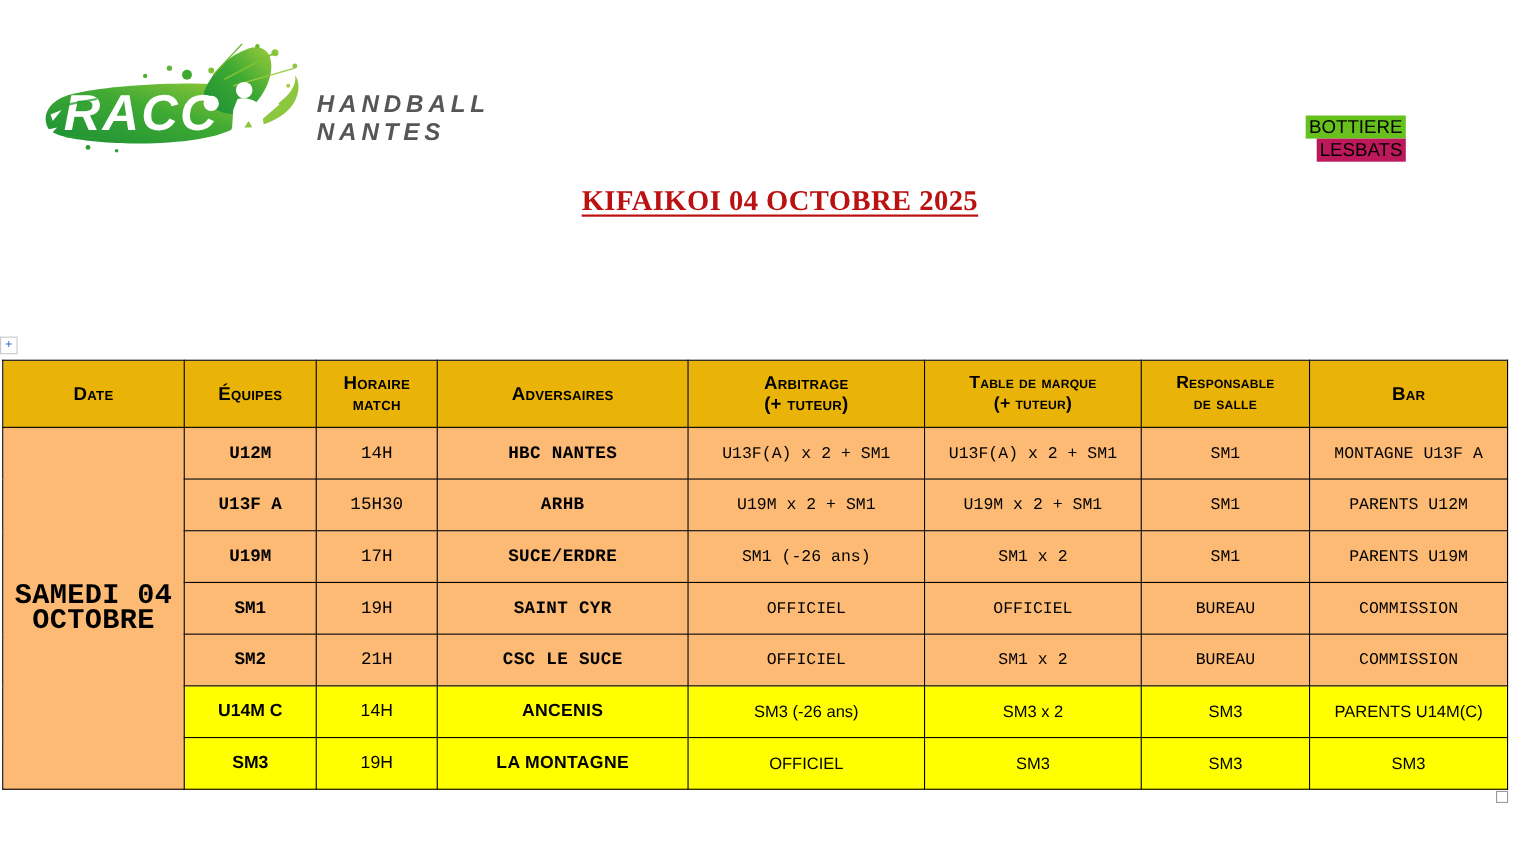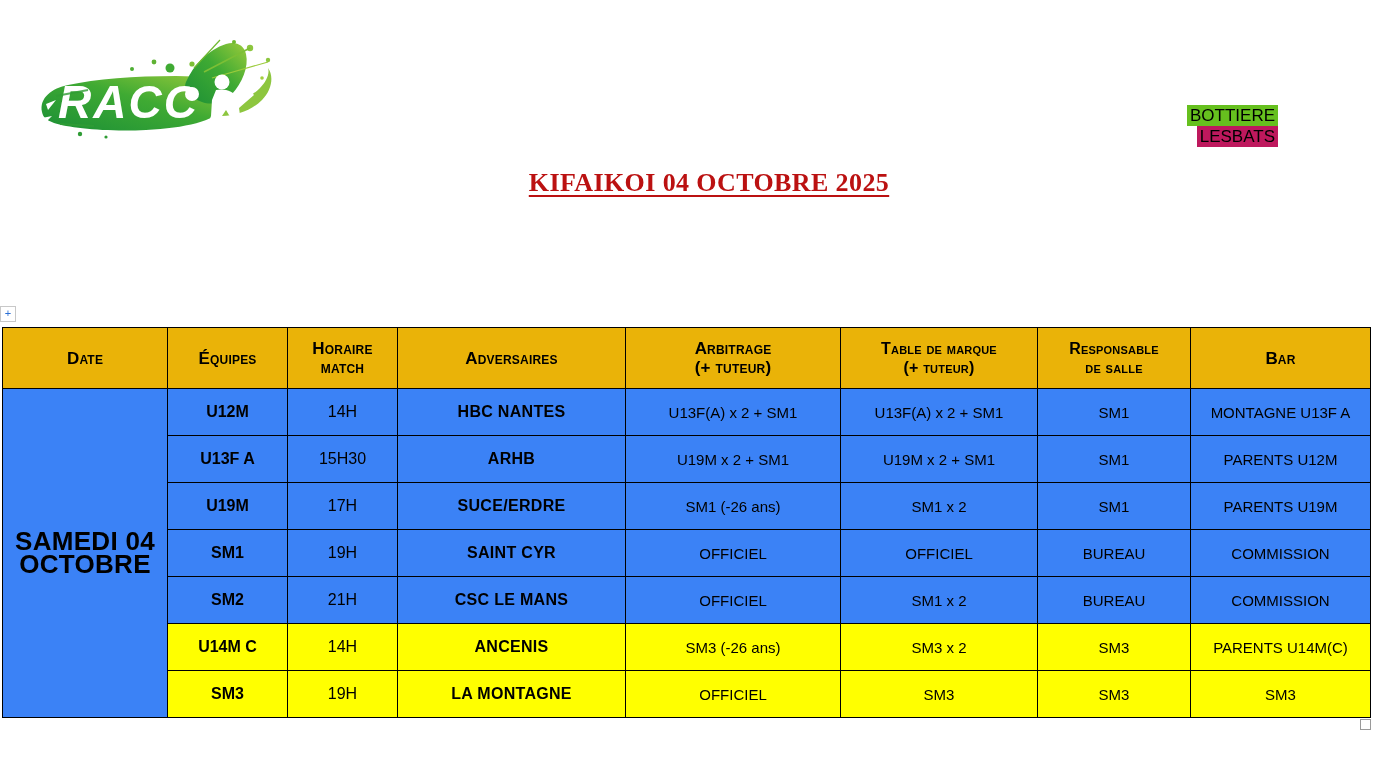--- a/index.html
+++ b/index.html
@@ -138,21 +138,21 @@
   #schedule-table tbody td { height: 46px; }
 
   td.date-cell {
     background: #ffffff;
     color: #cc0000;
     font-weight: bold;
     font-size: 26px;
     line-height: 23px;
     letter-spacing: 0.3px;
   }
-  tr.row-green td { background: #3b82f6; }
+  tr.row-green td { background: #fdba74; font-family: Liberation Mono, monospace; }
   tr.row-yellow td { background: #ffff00; }
 
   td.team-cell {
     font-weight: bold;
     font-size: 16px;
   }
   td.time-cell { font-size: 16px; font-weight: normal; }
   td.opponent-cell {
     font-weight: bold;
     font-size: 16px;
@@ -230,20 +230,22 @@
       <g fill="#ffffff" font-family="Liberation Sans, sans-serif" font-weight="bold" font-size="46" letter-spacing="2" font-style="italic">
         <text x="22" y="80">RACC</text>
       </g>
 
       <path d="M20,58 L52,52" stroke="#2f9c35" stroke-width="2" fill="none" opacity="0.8"></path>
       <path d="M24,86 L58,88" stroke="#2f9c35" stroke-width="2" fill="none" opacity="0.8"></path>
       <path d="M10,66 L20,62 L12,72 Z" fill="#ffffff"></path>
       <path d="M6,80 L16,78 L8,86 Z" fill="#ffffff"></path>
     </svg>
   </div>
+  <div id="logo-wordmark">HANDBALL
+NANTES</div>
 </div>
 
 <div id="venue-badges">
   <span class="badge-row">
     <span class="venue-badge green">BOTTIERE</span>
   </span>
   <span class="badge-row">
     <span class="venue-badge yellow">LESBATS</span>
   </span>
 </div>
@@ -317,21 +319,21 @@
       <td class="time-cell">19H</td>
       <td class="opponent-cell">SAINT CYR</td>
       <td class="ref-cell">OFFICIEL</td>
       <td class="score-cell">OFFICIEL</td>
       <td class="hall-cell">BUREAU</td>
       <td class="bar-cell">COMMISSION</td>
     </tr>
     <tr class="row-green">
       <td class="team-cell">SM2</td>
       <td class="time-cell">21H</td>
-      <td class="opponent-cell">CSC LE MANS</td>
+      <td class="opponent-cell">CSC LE SUCE</td>
       <td class="ref-cell">OFFICIEL</td>
       <td class="score-cell">SM1 x 2</td>
       <td class="hall-cell">BUREAU</td>
       <td class="bar-cell">COMMISSION</td>
     </tr>
     <tr class="row-yellow">
       <td class="team-cell">U14M C</td>
       <td class="time-cell">14H</td>
       <td class="opponent-cell">ANCENIS</td>
       <td class="ref-cell">SM3 (-26 ans)</td>

